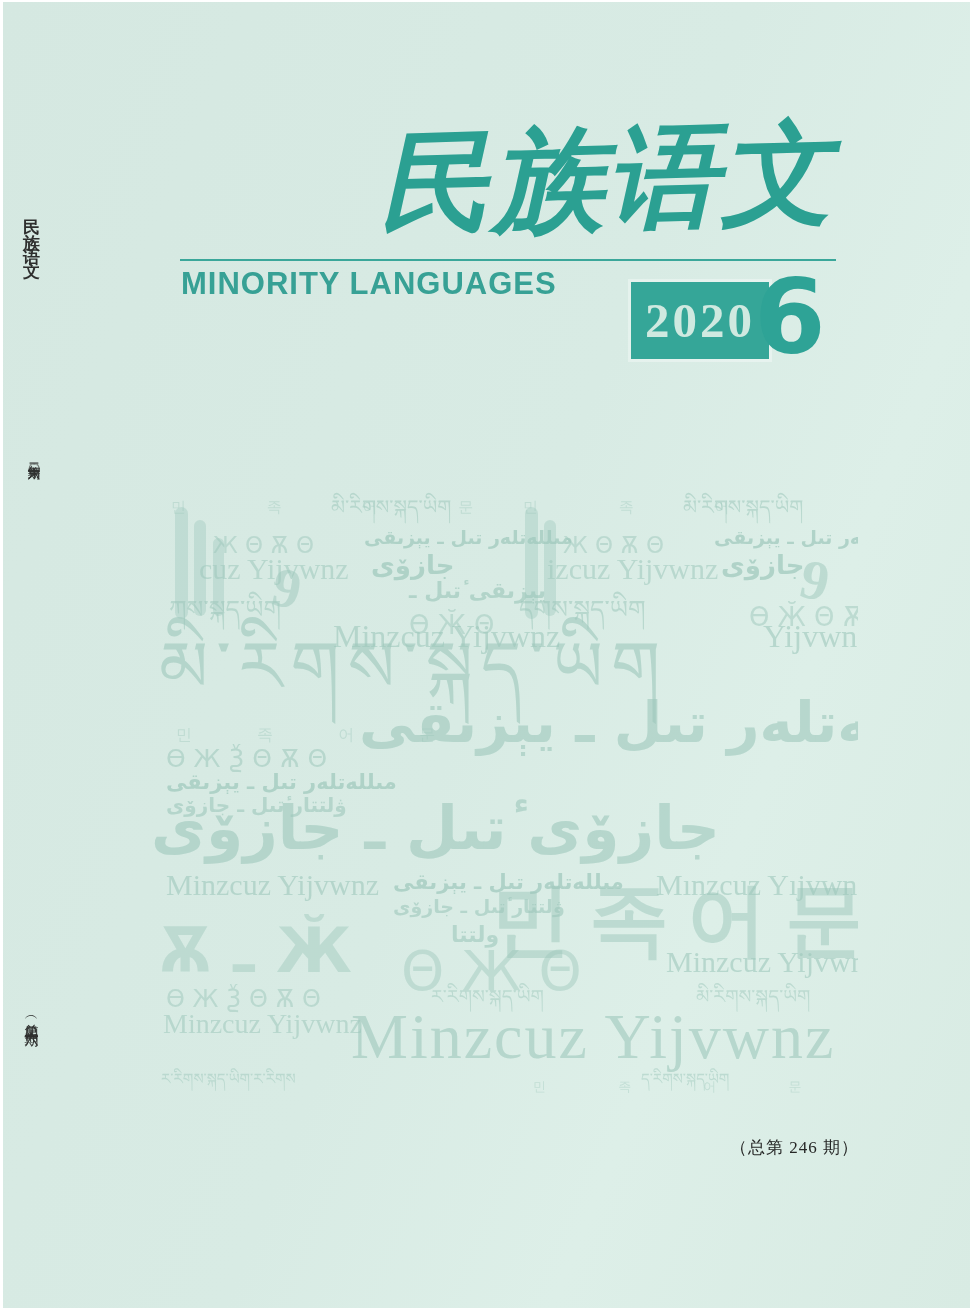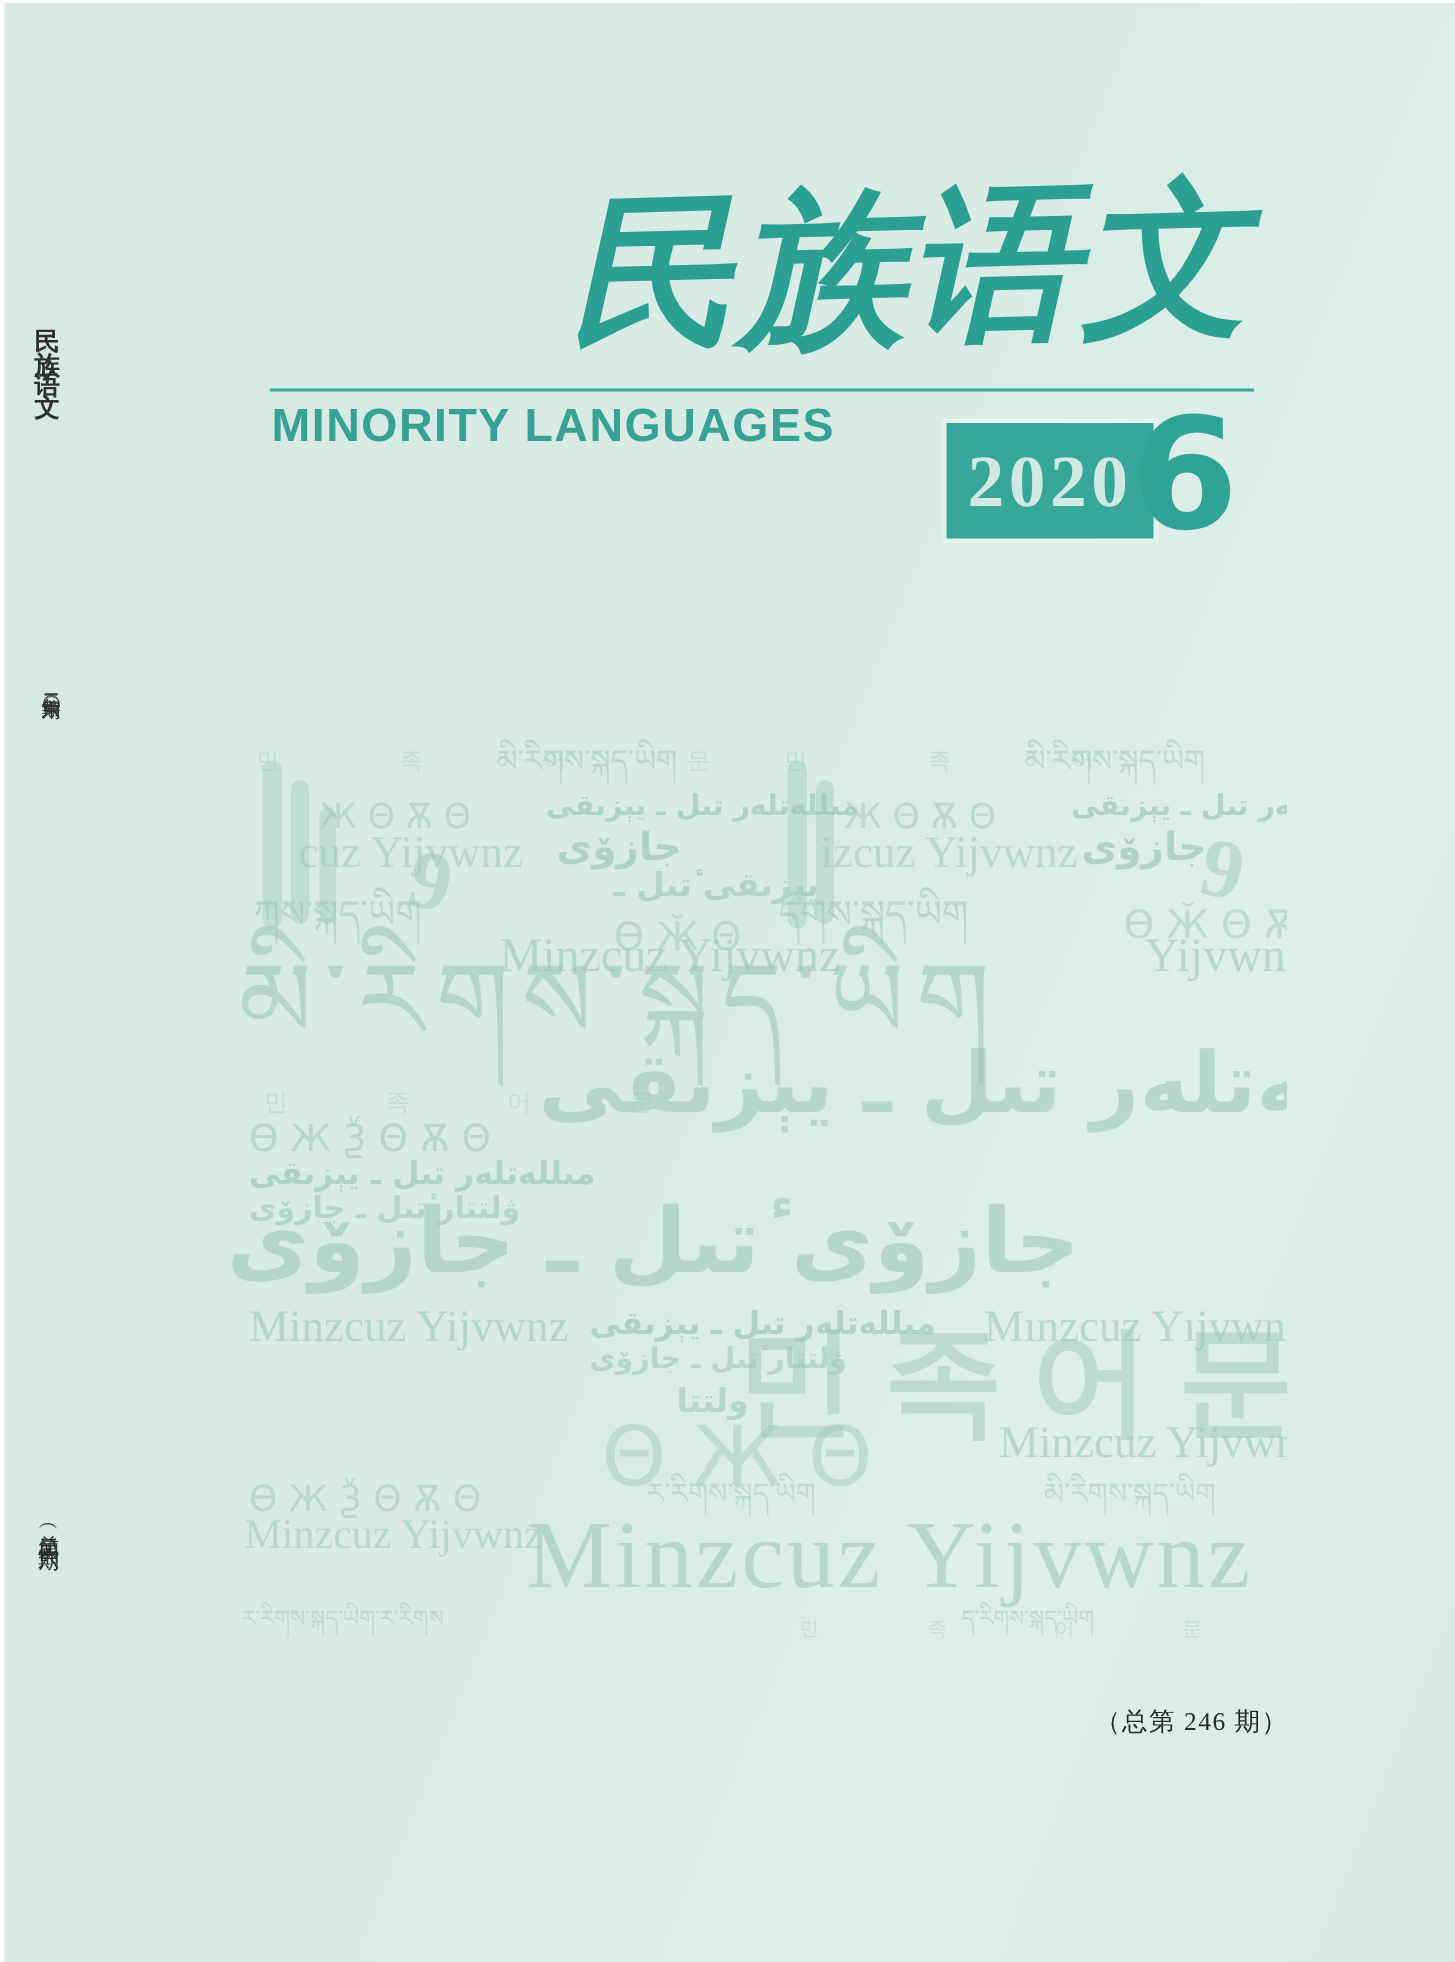--- a/index.html
+++ b/index.html
@@ -112,20 +112,21 @@
       <span class="wm-item" style="left: 25px; top: 235px; font-size: 16px; opacity: 0.4; font-family: &quot;DejaVu Sans&quot;, sans-serif; letter-spacing: 30px;">민  족  어  문</span>
       <span class="wm-item" style="left: 15px; top: 254px; font-size: 25px; opacity: 0.55; font-family: &quot;DejaVu Sans&quot;, sans-serif;">Ѳ Ж Ѯ Θ Ѫ Θ</span>
       <span class="wm-item" style="left: 15px; top: 280px; font-size: 21px; opacity: 0.7; font-family: &quot;DejaVu Sans&quot;, sans-serif; font-weight: 700;">مىللەتلەر تىل ـ يېزىقى</span>
       <span class="wm-item" style="left: 15px; top: 303px; font-size: 20px; opacity: 0.6; font-family: &quot;DejaVu Sans&quot;, sans-serif; font-weight: 700;">ۋلتتار ٔتىل ـ جازۆى</span>
       <span class="wm-item" style="left: 0px; top: 306px; font-size: 60px; opacity: 0.6; font-family: &quot;DejaVu Sans&quot;, sans-serif; font-weight: 700; letter-spacing: 2px;">جازۆى ٔتىل ـ جازۆى</span>
       <span class="wm-item" style="left: 15px; top: 378px; font-size: 30px; opacity: 0.6; font-family: &quot;Liberation Serif&quot;, serif;">Minzcuz Yijvwnz</span>
       <span class="wm-item" style="left: 242px; top: 380px; font-size: 21px; opacity: 0.7; font-family: &quot;DejaVu Sans&quot;, sans-serif; font-weight: 700;">مىللەتلەر تىل ـ يېزىقى</span>
       <span class="wm-item" style="left: 505px; top: 378px; font-size: 30px; opacity: 0.6; font-family: &quot;Liberation Serif&quot;, serif;">Mınzcuz Yıjvwnz</span>
       <span class="wm-item" style="left: 242px; top: 405px; font-size: 19px; opacity: 0.6; font-family: &quot;DejaVu Sans&quot;, sans-serif; font-weight: 700;">ۋلتتار ٔتىل ـ جازۆى</span>
       <span class="wm-item" style="left: 340px; top: 388px; font-size: 80px; opacity: 0.5; font-family: &quot;DejaVu Sans&quot;, sans-serif; font-weight: 700; letter-spacing: 18px;">민족어문</span>
+      <span class="wm-item" style="left: 8px; top: 428px; font-size: 62px; opacity: 0.45; font-family: &quot;DejaVu Sans&quot;, sans-serif; font-weight: 700;">Ѫ ـ Ӂ</span>
       <span class="wm-item" style="left: 300px; top: 432px; font-size: 22px; opacity: 0.6; font-family: &quot;DejaVu Sans&quot;, sans-serif; font-weight: 700;">ولتتا</span>
       <span class="wm-item" style="left: 250px; top: 452px; font-size: 55px; opacity: 0.45; font-family: &quot;DejaVu Sans&quot;, sans-serif;">Θ  Ж  Θ</span>
       <span class="wm-item" style="left: 515px; top: 455px; font-size: 30px; opacity: 0.6; font-family: &quot;Liberation Serif&quot;, serif;">Minzcuz Yijvwnz</span>
       <span class="wm-item" style="left: 15px; top: 495px; font-size: 24px; opacity: 0.5; font-family: &quot;DejaVu Sans&quot;, sans-serif;">Ѳ Ж Ѯ Θ Ѫ Θ</span>
       <span class="wm-item" style="left: 280px; top: 495px; font-size: 19px; opacity: 0.5; font-family: &quot;DejaVu Sans&quot;, sans-serif;">ར་རིགས་སྐད་ཡིག</span>
       <span class="wm-item" style="left: 545px; top: 495px; font-size: 19px; opacity: 0.5; font-family: &quot;DejaVu Sans&quot;, sans-serif;">མི་རིགས་སྐད་ཡིག</span>
       <span class="wm-item" style="left: 12px; top: 518px; font-size: 28px; opacity: 0.55; font-family: &quot;Liberation Serif&quot;, serif;">Minzcuz Yijvwnz</span>
       <span class="wm-item" style="left: 200px; top: 513px; font-size: 64px; opacity: 0.6; font-family: &quot;Liberation Serif&quot;, serif; letter-spacing: 2px;">Minzcuz Yijvwnz</span>
       <span class="wm-item" style="left: 10px; top: 580px; font-size: 15px; opacity: 0.5; font-family: &quot;DejaVu Sans&quot;, sans-serif;">ར་རིགས་སྐད་ཡིག་ར་རིགས</span>
       <span class="wm-item" style="left: 490px; top: 580px; font-size: 15px; opacity: 0.5; font-family: &quot;DejaVu Sans&quot;, sans-serif;">ད་རིགས་སྐད་ཡིག</span>

